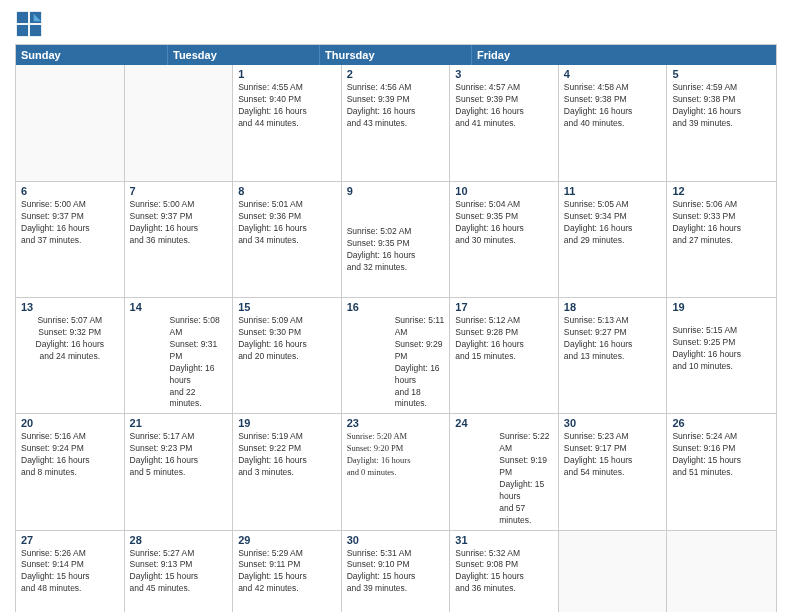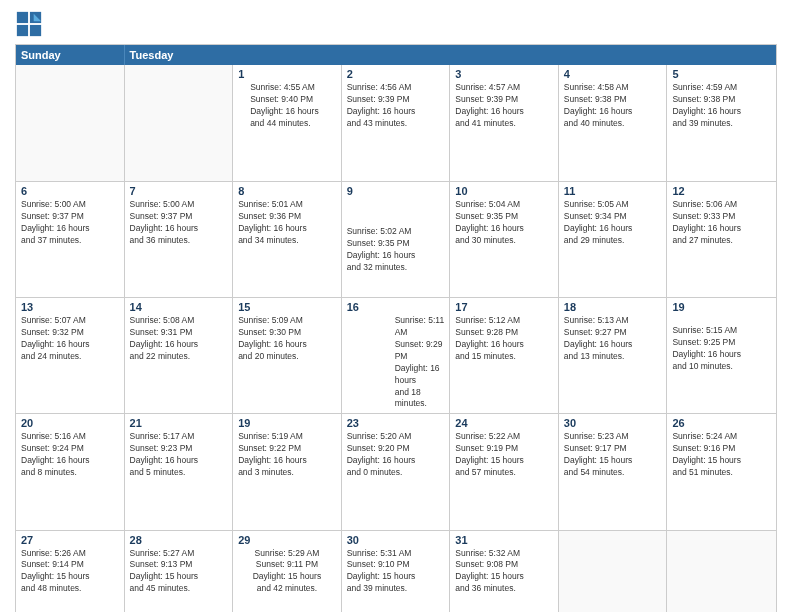--- a/index.html
+++ b/index.html
@@ -52,21 +52,21 @@
       color: #333;
     }
     .calendar {
       flex: 1;
       display: flex;
       flex-direction: column;
       border: 1px solid #ccc;
     }
     .calendar-header {
       display: grid;
-      grid-template-columns: repeat(7, 1fr);
+      grid-template-columns: repeat(5, 1fr);
       background: #2e6da4;
     }
     .cal-header-cell {
       color: #fff;
       font-size: 11px;
       font-weight: bold;
       padding: 4px 5px;
       text-align: left;
       border-right: 1px solid #4a87bb;
     }
@@ -127,28 +127,30 @@
     <div class="title-block">
       <div class="month-title"></div>
       <div class="location"></div>
     </div>
   </div>
 
   <div class="calendar">
     <div class="calendar-header">
     <div class="cal-header-cell">Sunday</div>
         <div class="cal-header-cell">Tuesday</div>
+        <div class="cal-header-cell">Thursday</div>
+        <div class="cal-header-cell">Friday</div>
       </div>
     <div class="calendar-body">
     <div class="calendar-week">
           <div class="cal-cell empty"></div>
           <div class="cal-cell empty"></div>
           <div class="cal-cell">
             <div class="cell-day">1</div>
-            <div class="cell-info" style="white-space: pre-line; margin-left: 12px;">Sunrise: 4:55 AM
+            <div class="cell-info" style="white-space: pre-line;">Sunrise: 4:55 AM
 Sunset: 9:40 PM
 Daylight: 16 hours
 and 44 minutes.</div>
           </div>
           <div class="cal-cell">
             <div class="cell-day">2</div>
             <div class="cell-info" style="white-space: pre-line;">Sunrise: 4:56 AM
 Sunset: 9:39 PM
 Daylight: 16 hours
 and 43 minutes.</div>
@@ -222,28 +224,28 @@
             <div class="cell-day">12</div>
             <div class="cell-info" style="white-space: pre-line;">Sunrise: 5:06 AM
 Sunset: 9:33 PM
 Daylight: 16 hours
 and 27 minutes.</div>
           </div>
         </div>
         <div class="calendar-week">
           <div class="cal-cell">
             <div class="cell-day">13</div>
-            <div class="cell-info" style="white-space: pre-line;">Sunrise: 5:07 AM
+            <div class="cell-info" style="white-space: pre-line; text-align: center;">Sunrise: 5:07 AM
 Sunset: 9:32 PM
 Daylight: 16 hours
 and 24 minutes.</div>
           </div>
           <div class="cal-cell">
             <div class="cell-day">14</div>
-            <div class="cell-info" style="white-space: pre-line;">Sunrise: 5:08 AM
+            <div class="cell-info" style="white-space: pre-line; margin-left: 40px;">Sunrise: 5:08 AM
 Sunset: 9:31 PM
 Daylight: 16 hours
 and 22 minutes.</div>
           </div>
           <div class="cal-cell">
             <div class="cell-day">15</div>
             <div class="cell-info" style="white-space: pre-line;">Sunrise: 5:09 AM
 Sunset: 9:30 PM
 Daylight: 16 hours
 and 20 minutes.</div>
@@ -294,28 +296,28 @@
           </div>
           <div class="cal-cell">
             <div class="cell-day">19</div>
             <div class="cell-info" style="white-space: pre-line;">Sunrise: 5:19 AM
 Sunset: 9:22 PM
 Daylight: 16 hours
 and 3 minutes.</div>
           </div>
           <div class="cal-cell">
             <div class="cell-day">23</div>
-            <div class="cell-info" style="white-space: pre-line;">Sunrise: 5:20 AM
+            <div class="cell-info" style="white-space: pre-line; font-family: Liberation Serif, serif;">Sunrise: 5:20 AM
 Sunset: 9:20 PM
 Daylight: 16 hours
 and 0 minutes.</div>
           </div>
           <div class="cal-cell">
             <div class="cell-day">24</div>
-            <div class="cell-info" style="white-space: pre-line;">Sunrise: 5:22 AM
+            <div class="cell-info" style="white-space: pre-line; margin-left: 44px;">Sunrise: 5:22 AM
 Sunset: 9:19 PM
 Daylight: 15 hours
 and 57 minutes.</div>
           </div>
           <div class="cal-cell">
             <div class="cell-day">30</div>
             <div class="cell-info" style="white-space: pre-line;">Sunrise: 5:23 AM
 Sunset: 9:17 PM
 Daylight: 15 hours
 and 54 minutes.</div>
@@ -338,21 +340,21 @@
           </div>
           <div class="cal-cell">
             <div class="cell-day">28</div>
             <div class="cell-info" style="white-space: pre-line;">Sunrise: 5:27 AM
 Sunset: 9:13 PM
 Daylight: 15 hours
 and 45 minutes.</div>
           </div>
           <div class="cal-cell">
             <div class="cell-day">29</div>
-            <div class="cell-info" style="white-space: pre-line; text-align: center;">Sunrise: 5:29 AM
+            <div class="cell-info" style="white-space: pre-line;">Sunrise: 5:29 AM
 Sunset: 9:11 PM
 Daylight: 15 hours
 and 42 minutes.</div>
           </div>
           <div class="cal-cell">
             <div class="cell-day">30</div>
             <div class="cell-info" style="white-space: pre-line;">Sunrise: 5:31 AM
 Sunset: 9:10 PM
 Daylight: 15 hours
 and 39 minutes.</div>

